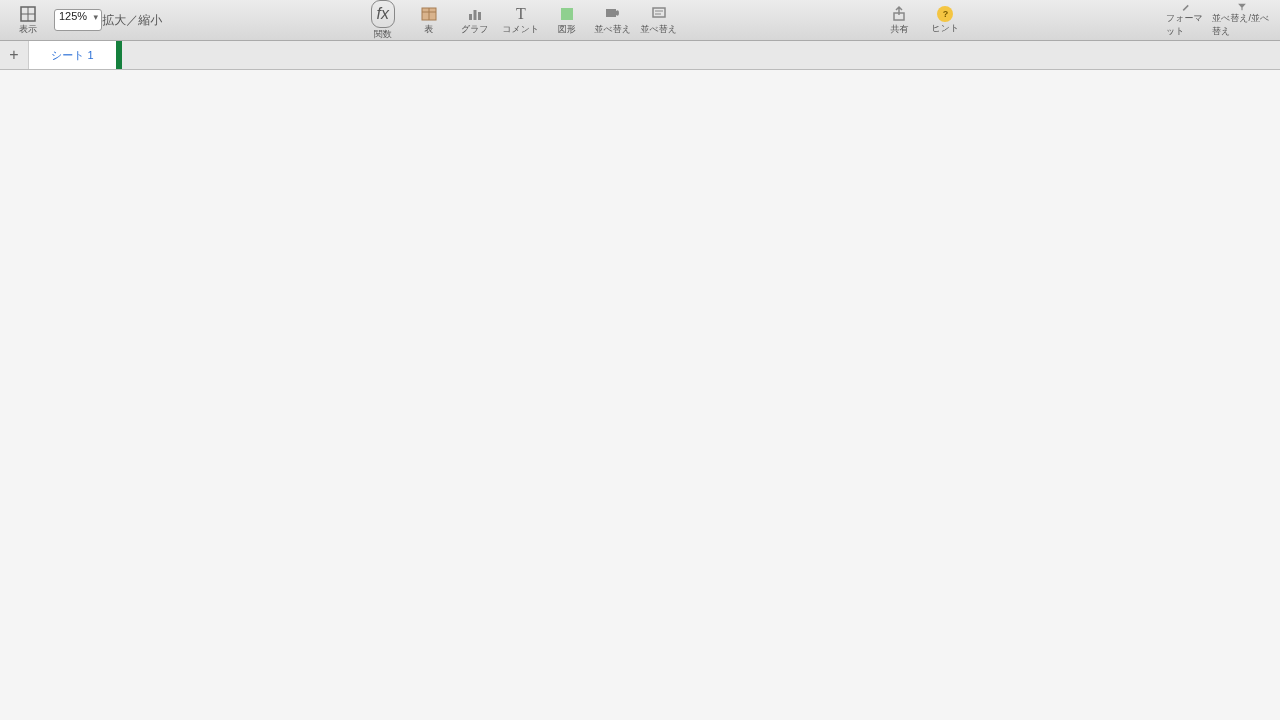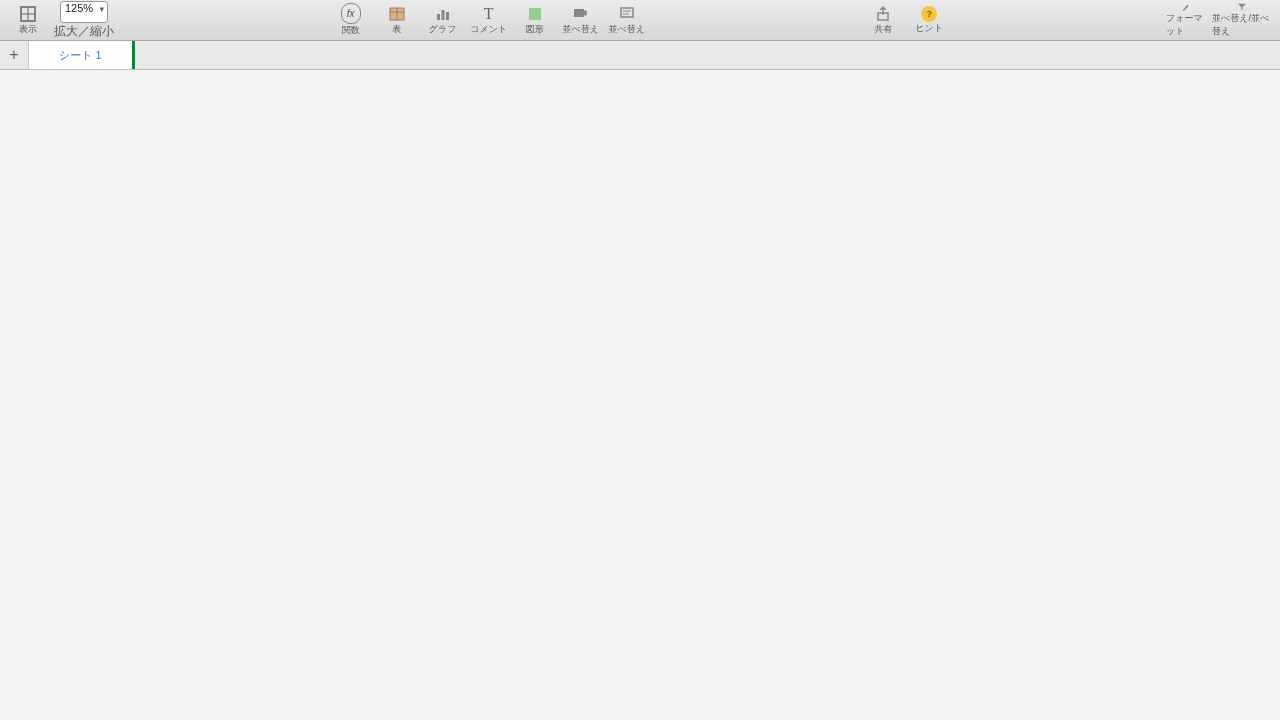--- a/index.html
+++ b/index.html
@@ -3,44 +3,44 @@
 <meta charset="utf-8">
 <style>
 html,body{margin:0;padding:0;font-family:"Helvetica Neue",Arial,sans-serif;font-size:12px;background:#f5f5f5;color:#222;overflow:hidden}
 .toolbar{height:40px;background:linear-gradient(#ececec,#d7d7d7);border-bottom:1px solid #aaa;display:flex;align-items:center;padding:0 8px;gap:6px}
 .tool-btn{display:flex;flex-direction:column;align-items:center;justify-content:center;width:40px;height:36px;border-radius:4px;font-size:9px;color:#555}
 .tool-btn svg{width:18px;height:18px}
 .zoom-sel{height:20px;border:1px solid #999;border-radius:3px;background:#fff;font-size:11px;padding:0 14px 0 4px;position:relative}
 .zoom-sel::after{content:"▾";position:absolute;right:3px;top:2px;font-size:9px;color:#666}
 .tab-strip{height:28px;background:#e8e8e8;border-bottom:1px solid #bbb;display:flex;align-items:stretch}
 .add-tab{width:28px;display:flex;align-items:center;justify-content:center;border-right:1px solid #ccc;color:#666;font-size:16px}
-.tab{padding:0 30px;display:flex;align-items:center;background:#fff;border-right:3px solid #15803d;color:#2a6fd6;font-size:11px}
+.tab{padding:0 22px;display:flex;align-items:center;background:#fff;border-right:6px solid #15803d;color:#2a6fd6;font-size:11px}
 .sheet-area{position:relative;background:#fff;height:calc(100% - 68px);overflow:hidden}
 .grid{position:absolute;top:18px;left:32px;right:0;bottom:0}
 .spacer{flex:1}
 </style>
 </head>
 <body>
 
 <div class="toolbar">
   <div class="tool-btn">
     <svg viewBox="0 0 18 18">
         <rect x="2" y="2" width="14" height="14" fill="none" stroke="#666" stroke-width="1.5"></rect>
         <line x1="2" y1="9" x2="16" y2="9" stroke="#666"></line>
         <line x1="9" y1="2" x2="9" y2="16" stroke="#666"></line>
       </svg>
     <span>表示</span>
   </div>
-  <div style="display:flex;flex-direction:column;align-items:center">
+  <div style="display:flex;flex-direction:row;align-items:center">
     <div class="zoom-sel"><span>125%</span></div>
     <span style="font-size:12px;color:#555">拡大／縮小</span>
   </div>
   <div class="spacer"></div>
   <div class="tool-btn">
-      <span style="border:1px solid #888;border-radius:9px;padding:4px 5px;font-style:italic;font-size:10px">fx</span>
+      <span style="border:1px solid #888;border-radius:9px;padding:4px 5px;font-style:italic;font-size:16px">fx</span>
       <span>関数</span>
     </div>
   <div class="tool-btn">
       <svg viewBox="0 0 18 18">
         <rect x="2" y="3" width="14" height="12" fill="#d9b38c" stroke="#a67c52"></rect>
         <line x1="2" y1="7" x2="16" y2="7" stroke="#a67c52"></line>
         <line x1="9" y1="3" x2="9" y2="15" stroke="#a67c52"></line>
       </svg>
       <span>表</span>
     </div>

